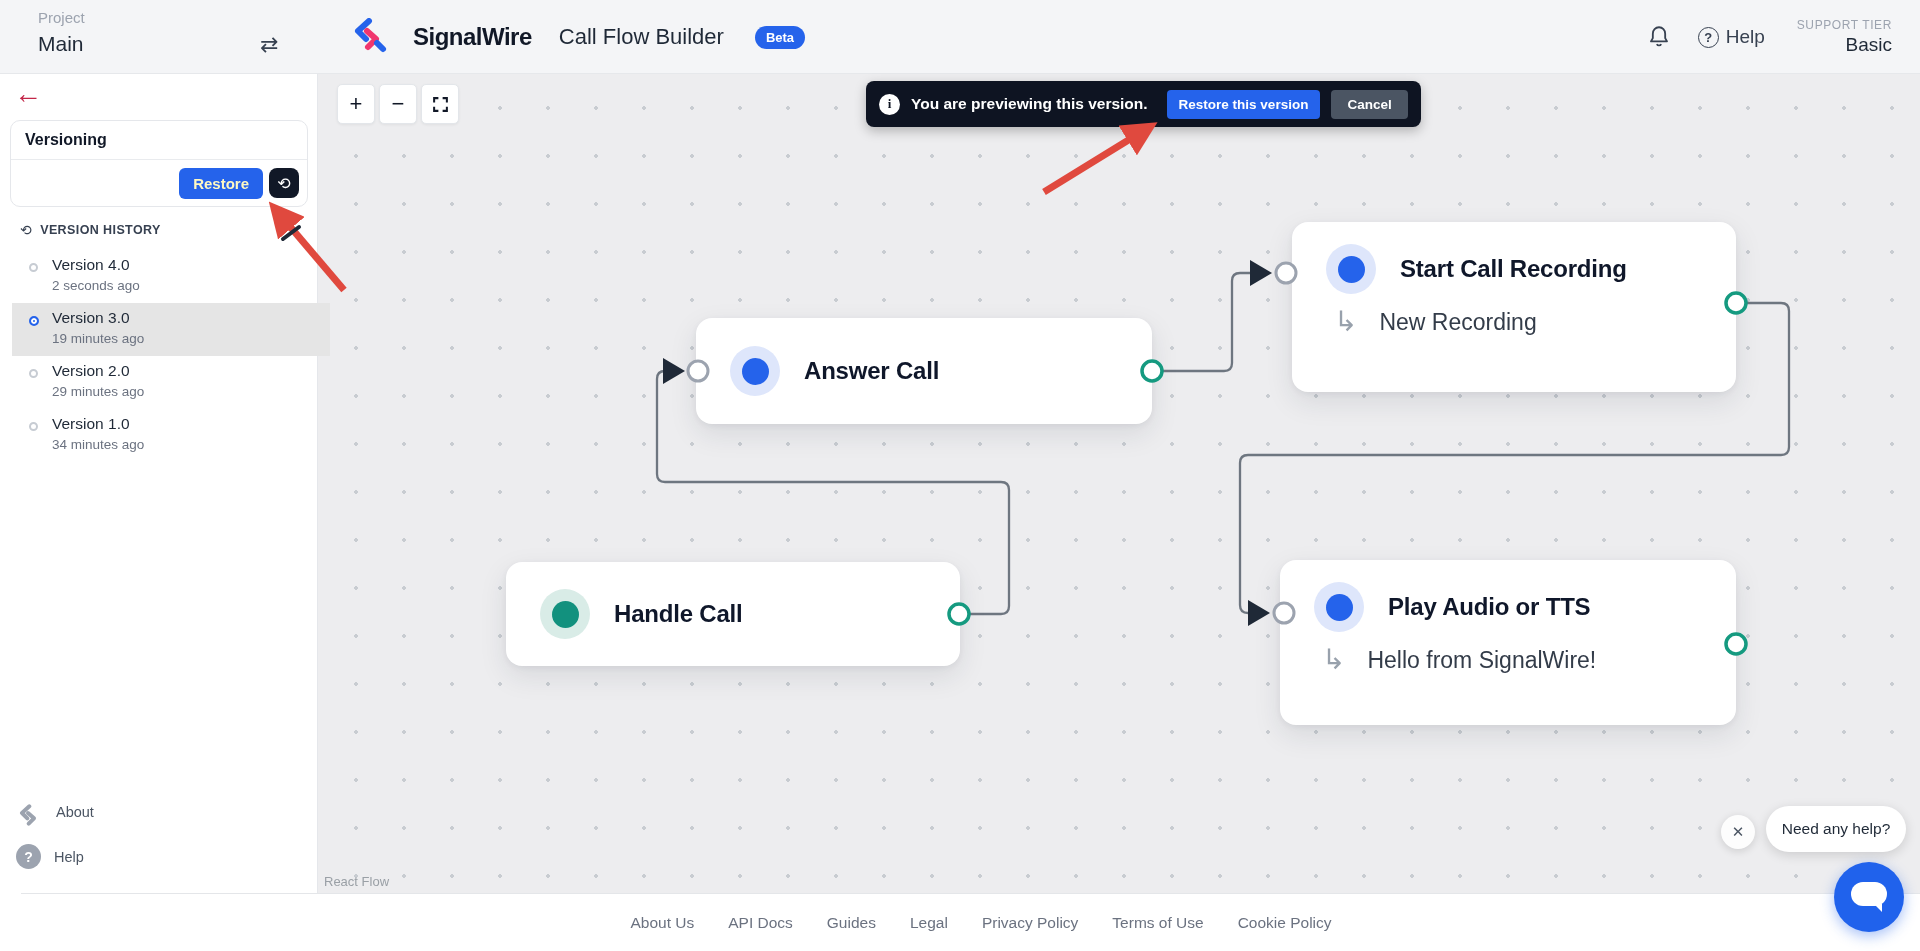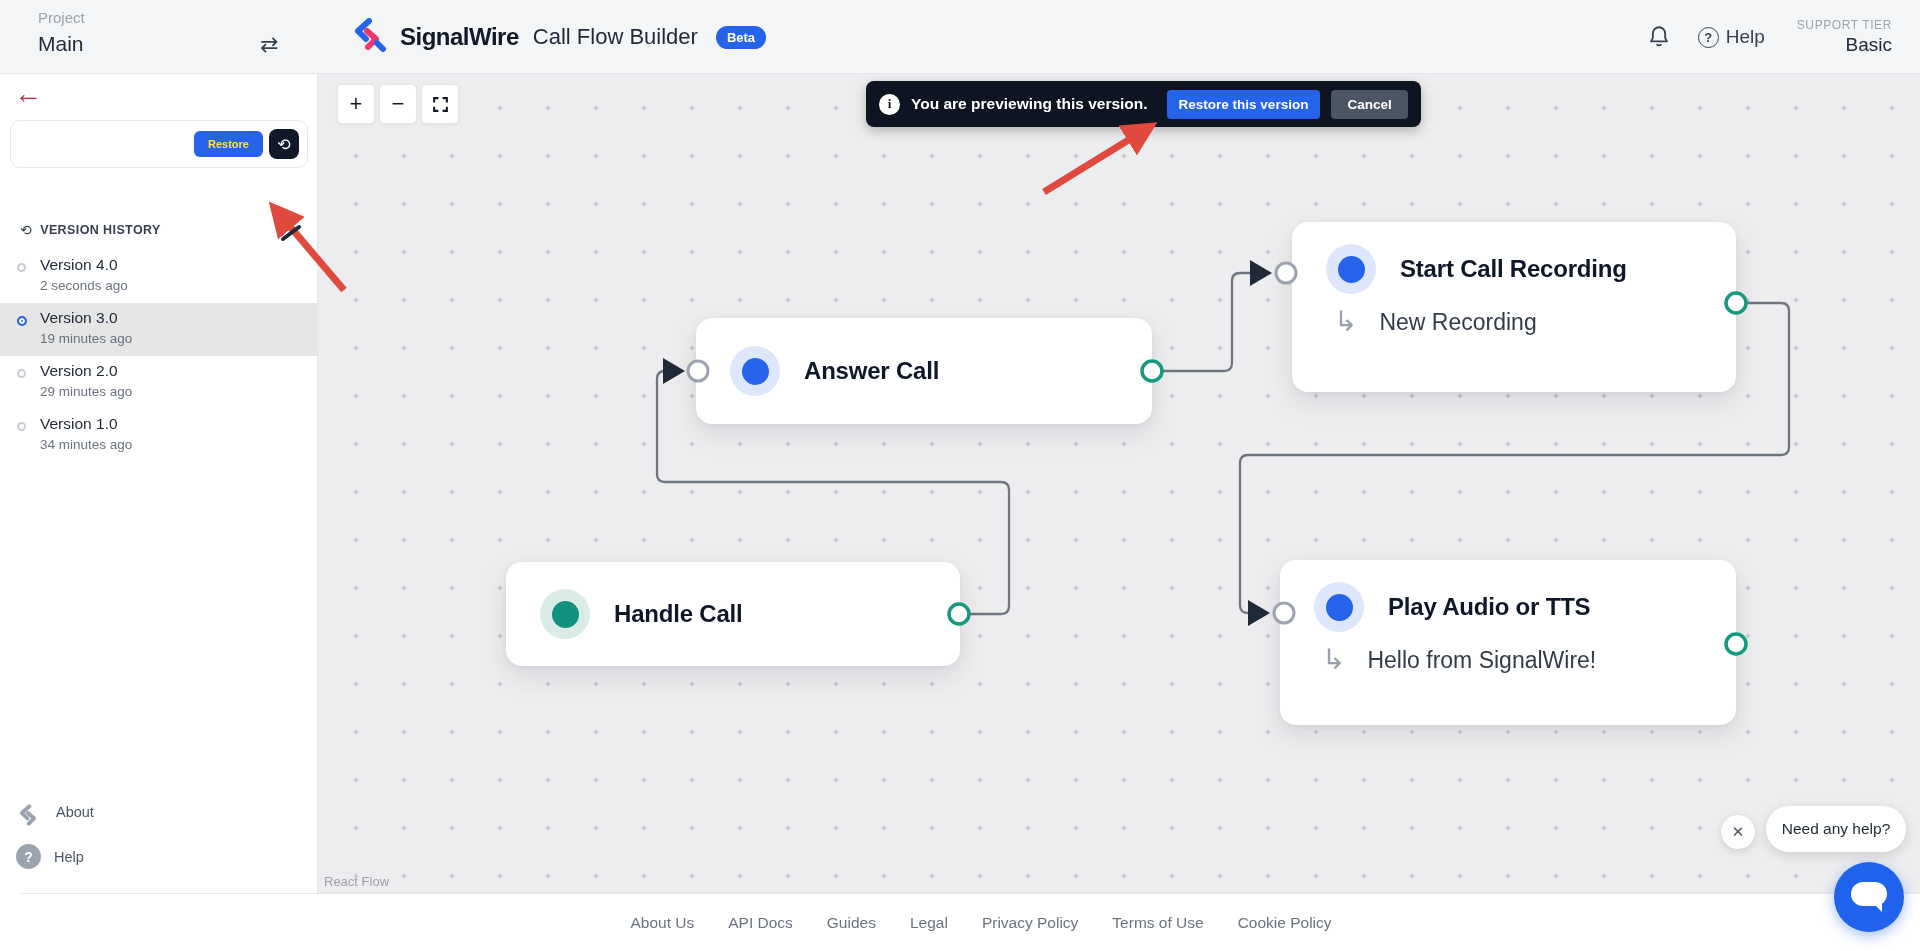--- a/index.html
+++ b/index.html
@@ -4,43 +4,43 @@
 <style>
   * { margin:0; padding:0; box-sizing:border-box; }
   html,body { width:1920px; height:951px; overflow:hidden; font-family:"Liberation Sans","DejaVu Sans",sans-serif; background:#fff; }
   #page { position:relative; width:1920px; height:951px; }
 
   
   #header { position:absolute; left:0; top:0; width:1920px; height:74px; background:#f4f5f7; border-bottom:1px solid #e6e8eb; z-index:4; }
   .proj-label { position:absolute; left:38px; top:9px; font-size:15px; color:#9ca3af; }
   .proj-name  { position:absolute; left:38px; top:32px; font-size:21px; color:#1f2937; }
   .swap-icon  { position:absolute; left:260px; top:32px; font-size:22px; color:#374151; cursor:pointer; }
-  .brand { position:absolute; left:352px; top:0; height:74px; display:flex; align-items:center; gap:12px; }
+  .brand { position:absolute; left:352px; top:0; height:74px; display:flex; align-items:center; gap:25px; }
   .brand-name { font-size:24px; font-weight:bold; color:#111827; letter-spacing:-0.5px; }
   .app-title  { font-size:22px; color:#1f2937; margin-left:2px; }
   .beta { background:#2563eb; color:#fff; font-size:13px; font-weight:bold; padding:4px 11px; border-radius:13px; margin-left:6px; }
   .hdr-right { position:absolute; right:28px; top:0; height:74px; display:flex; align-items:center; gap:26px; }
   .bell { width:26px; height:26px; }
   .help-link { display:flex; align-items:center; gap:7px; font-size:19px; color:#374151; cursor:pointer; }
   .qmark { width:21px; height:21px; border:1.7px solid #374151; border-radius:50%; font-size:13px; display:flex; align-items:center; justify-content:center; font-weight:bold; }
   .tier { text-align:right; margin-left:6px; }
   .tier-label { font-size:12px; color:#9ca3af; letter-spacing:0.6px; }
   .tier-value { font-size:19px; color:#1f2937; margin-top:2px; }
 
   
   #sidebar { position:absolute; left:0; top:74px; width:318px; height:819px; background:#fff; border-right:1px solid #e5e7eb; z-index:2; }
   .back-arrow { position:absolute; left:14px; top:6px; font-size:28px; font-weight:bold; color:#c32648; cursor:pointer; line-height:1; }
   .ver-card { position:absolute; left:10px; top:46px; width:298px; border:1px solid #e5e7eb; border-radius:10px; background:#fff; }
   .ver-card-title { padding:10px 14px; font-size:16px; font-weight:bold; color:#111827; border-bottom:1px solid #e9ebee; }
   .ver-card-actions { height:46px; display:flex; align-items:center; justify-content:flex-end; gap:6px; padding:0 8px; }
-  .restore-btn { background:#2563eb; color:#fde047; border:none; font-size:11px; font-weight:bold; padding:7px 14px; border-radius:6px; cursor:pointer; font-family:inherit; }
+  .restore-btn { background:#2563eb; color:#fef9c3; border:none; font-size:15px; font-weight:bold; padding:7px 14px; border-radius:6px; cursor:pointer; font-family:inherit; }
   .hist-btn { width:30px; height:30px; background:#111827; color:#fff; border:none; border-radius:8px; font-size:16px; cursor:pointer; display:flex; align-items:center; justify-content:center; }
   .vh-header { position:absolute; left:20px; top:148px; display:flex; align-items:center; gap:8px; font-size:12.5px; font-weight:bold; color:#374151; letter-spacing:0.4px; }
   .vh-icon { font-size:14px; font-weight:normal; }
-  .ver-list { position:absolute; left:0; top:176px; width:318px; }
+  .ver-list { position:absolute; left:12px; top:176px; width:318px; }
   .ver-item { position:relative; height:53px; padding:6px 0 0 40px; cursor:pointer; }
   .ver-item.selected { background:#e5e5e5; }
   .bullet { position:absolute; left:17px; top:13px; width:9px; height:9px; border:2.5px solid #c7ccd3; border-radius:50%; background:#fff; }
   .ver-item.selected .bullet { width:10px; height:10px; border:2.5px solid #2563eb; background:#2563eb; box-shadow:inset 0 0 0 2px #fff; }
   .ver-name { font-size:15.5px; color:#1f2937; }
   .ver-time { font-size:13.5px; color:#6b7280; margin-top:4px; }
   .sb-about { position:absolute; left:18px; top:730px; display:flex; align-items:flex-start; gap:14px; cursor:pointer; }
   .sb-about-label, .sb-help-label { font-size:14.5px; color:#4b5563; }
   .sb-help { position:absolute; left:16px; top:770px; display:flex; align-items:center; gap:13px; cursor:pointer; }
   .help-circle { width:25px; height:25px; background:#9ca3af; color:#fff; border-radius:50%; display:flex; align-items:center; justify-content:center; font-size:14px; font-weight:bold; }
@@ -200,20 +200,21 @@
       <div class="tier">
         <div class="tier-label">SUPPORT TIER</div>
         <div class="tier-value">Basic</div>
       </div>
     </div>
   </div>
 
   <div id="sidebar">
     <div class="back-arrow">←</div>
     <div class="ver-card">
+      <div class="ver-card-title">Versioning</div>
       <div class="ver-card-actions">
         <button class="restore-btn">Restore</button>
         <button class="hist-btn">
             <span>⟲</span>
           </button>
       </div>
     </div>
     <div class="vh-header">
       <span class="vh-icon">⟲</span>
       <span>VERSION HISTORY</span>

